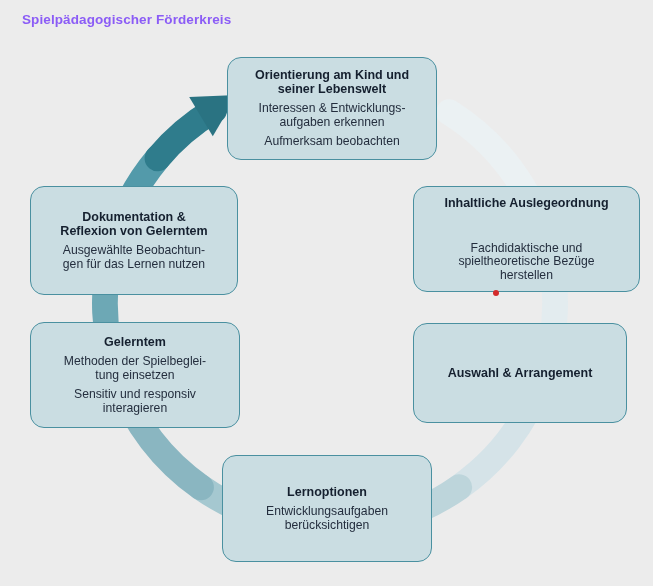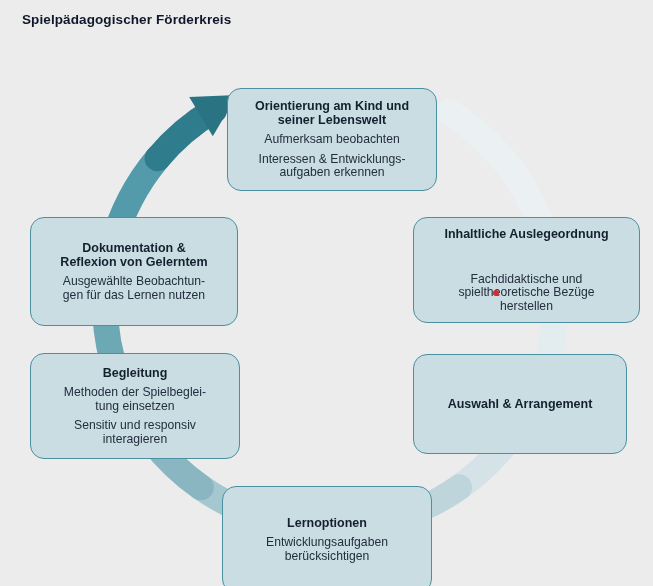--- a/index.html
+++ b/index.html
@@ -5,32 +5,32 @@
   html,body{margin:0;padding:0;}
   body{
     width:653px;height:586px;
     background:#ececec;
     font-family:"Liberation Sans", sans-serif;
     overflow:hidden;
   }
   .stage{position:relative;width:653px;height:586px;}
   .page-title{
     position:absolute;left:22px;top:12px;
-    font-size:13.5px;font-weight:bold;color:#0f172a;
+    font-size:13.5px;font-weight:bold;color:#8b5cf6;
     letter-spacing:.1px;
   }
   .ring-svg{position:absolute;left:0;top:0;z-index:1;}
   .box{
     position:absolute;z-index:2;
     background:#cadde2;
     border:1.5px solid #4a90a0;
     border-radius:14px;
     display:flex;flex-direction:column;justify-content:center;align-items:center;
     text-align:center;color:#242e3e;
-    padding:8px 10px;box-sizing:border-box;gap:6px;margin-top:31px;
+    padding:8px 10px;box-sizing:border-box;gap:6px;
   }
   .box .t{
     font-weight:bold;font-size:12.5px;line-height:14px;
     white-space:pre-line;color:#15202f;
   }
   .box .p{font-size:12.2px;line-height:13.5px;white-space:pre-line;}
   #box-orientierung {left:227px;top:57px; width:210px;height:103px;}
   #box-inhaltliche  {left:413px;top:186px;width:227px;height:106px;gap:32px;}
   #box-auswahl      {left:413px;top:323px;width:214px;height:100px;}
   #box-lernoptionen {left:222px;top:455px;width:210px;height:107px;}
@@ -59,44 +59,44 @@
       <path d="M 118.6 380.0 A 225 225 0 0 1 112.7 244.7" stroke="#6da8b5"></path>
       <path d="M 112.7 244.7 A 225 225 0 0 1 157.6 158.3" stroke="#539aaa"></path>
       <path d="M 157.6 158.3 A 225 225 0 0 1 214.1 110.2" stroke="#2f7c8c"></path>
     </g>
     <polygon points="237,95 212.8,136.3 189.2,96.9" fill="#2a7382"></polygon>
   </svg>
 
   <div class="box" id="box-orientierung">
     <div class="t">Orientierung am Kind und
 seiner Lebenswelt</div>
-    <div class="p">Aufmerksam beobachten</div>
     <div class="p">Interessen &amp; Entwicklungs-
 aufgaben erkennen</div>
+    <div class="p">Aufmerksam beobachten</div>
   </div>
 
   <div class="box" id="box-inhaltliche">
     <div class="t">Inhaltliche Auslegeordnung</div>
     <div class="p">Fachdidaktische und
 spieltheoretische Bezüge
 herstellen</div>
   </div>
 
   <div class="box" id="box-auswahl">
     <div class="t">Auswahl &amp; Arrangement</div>
   </div>
 
   <div class="box" id="box-lernoptionen">
     <div class="t">Lernoptionen</div>
     <div class="p">Entwicklungsaufgaben
 berücksichtigen</div>
   </div>
 
   <div class="box" id="box-begleitung">
-    <div class="t">Begleitung</div>
+    <div class="t">Gelerntem</div>
     <div class="p">Methoden der Spielbeglei-
 tung einsetzen</div>
     <div class="p">Sensitiv und responsiv
 interagieren</div>
   </div>
 
   <div class="box" id="box-dokumentation">
     <div class="t">Dokumentation &amp;
 Reflexion von Gelerntem</div>
     <div class="p">Ausgewählte Beobachtun-

